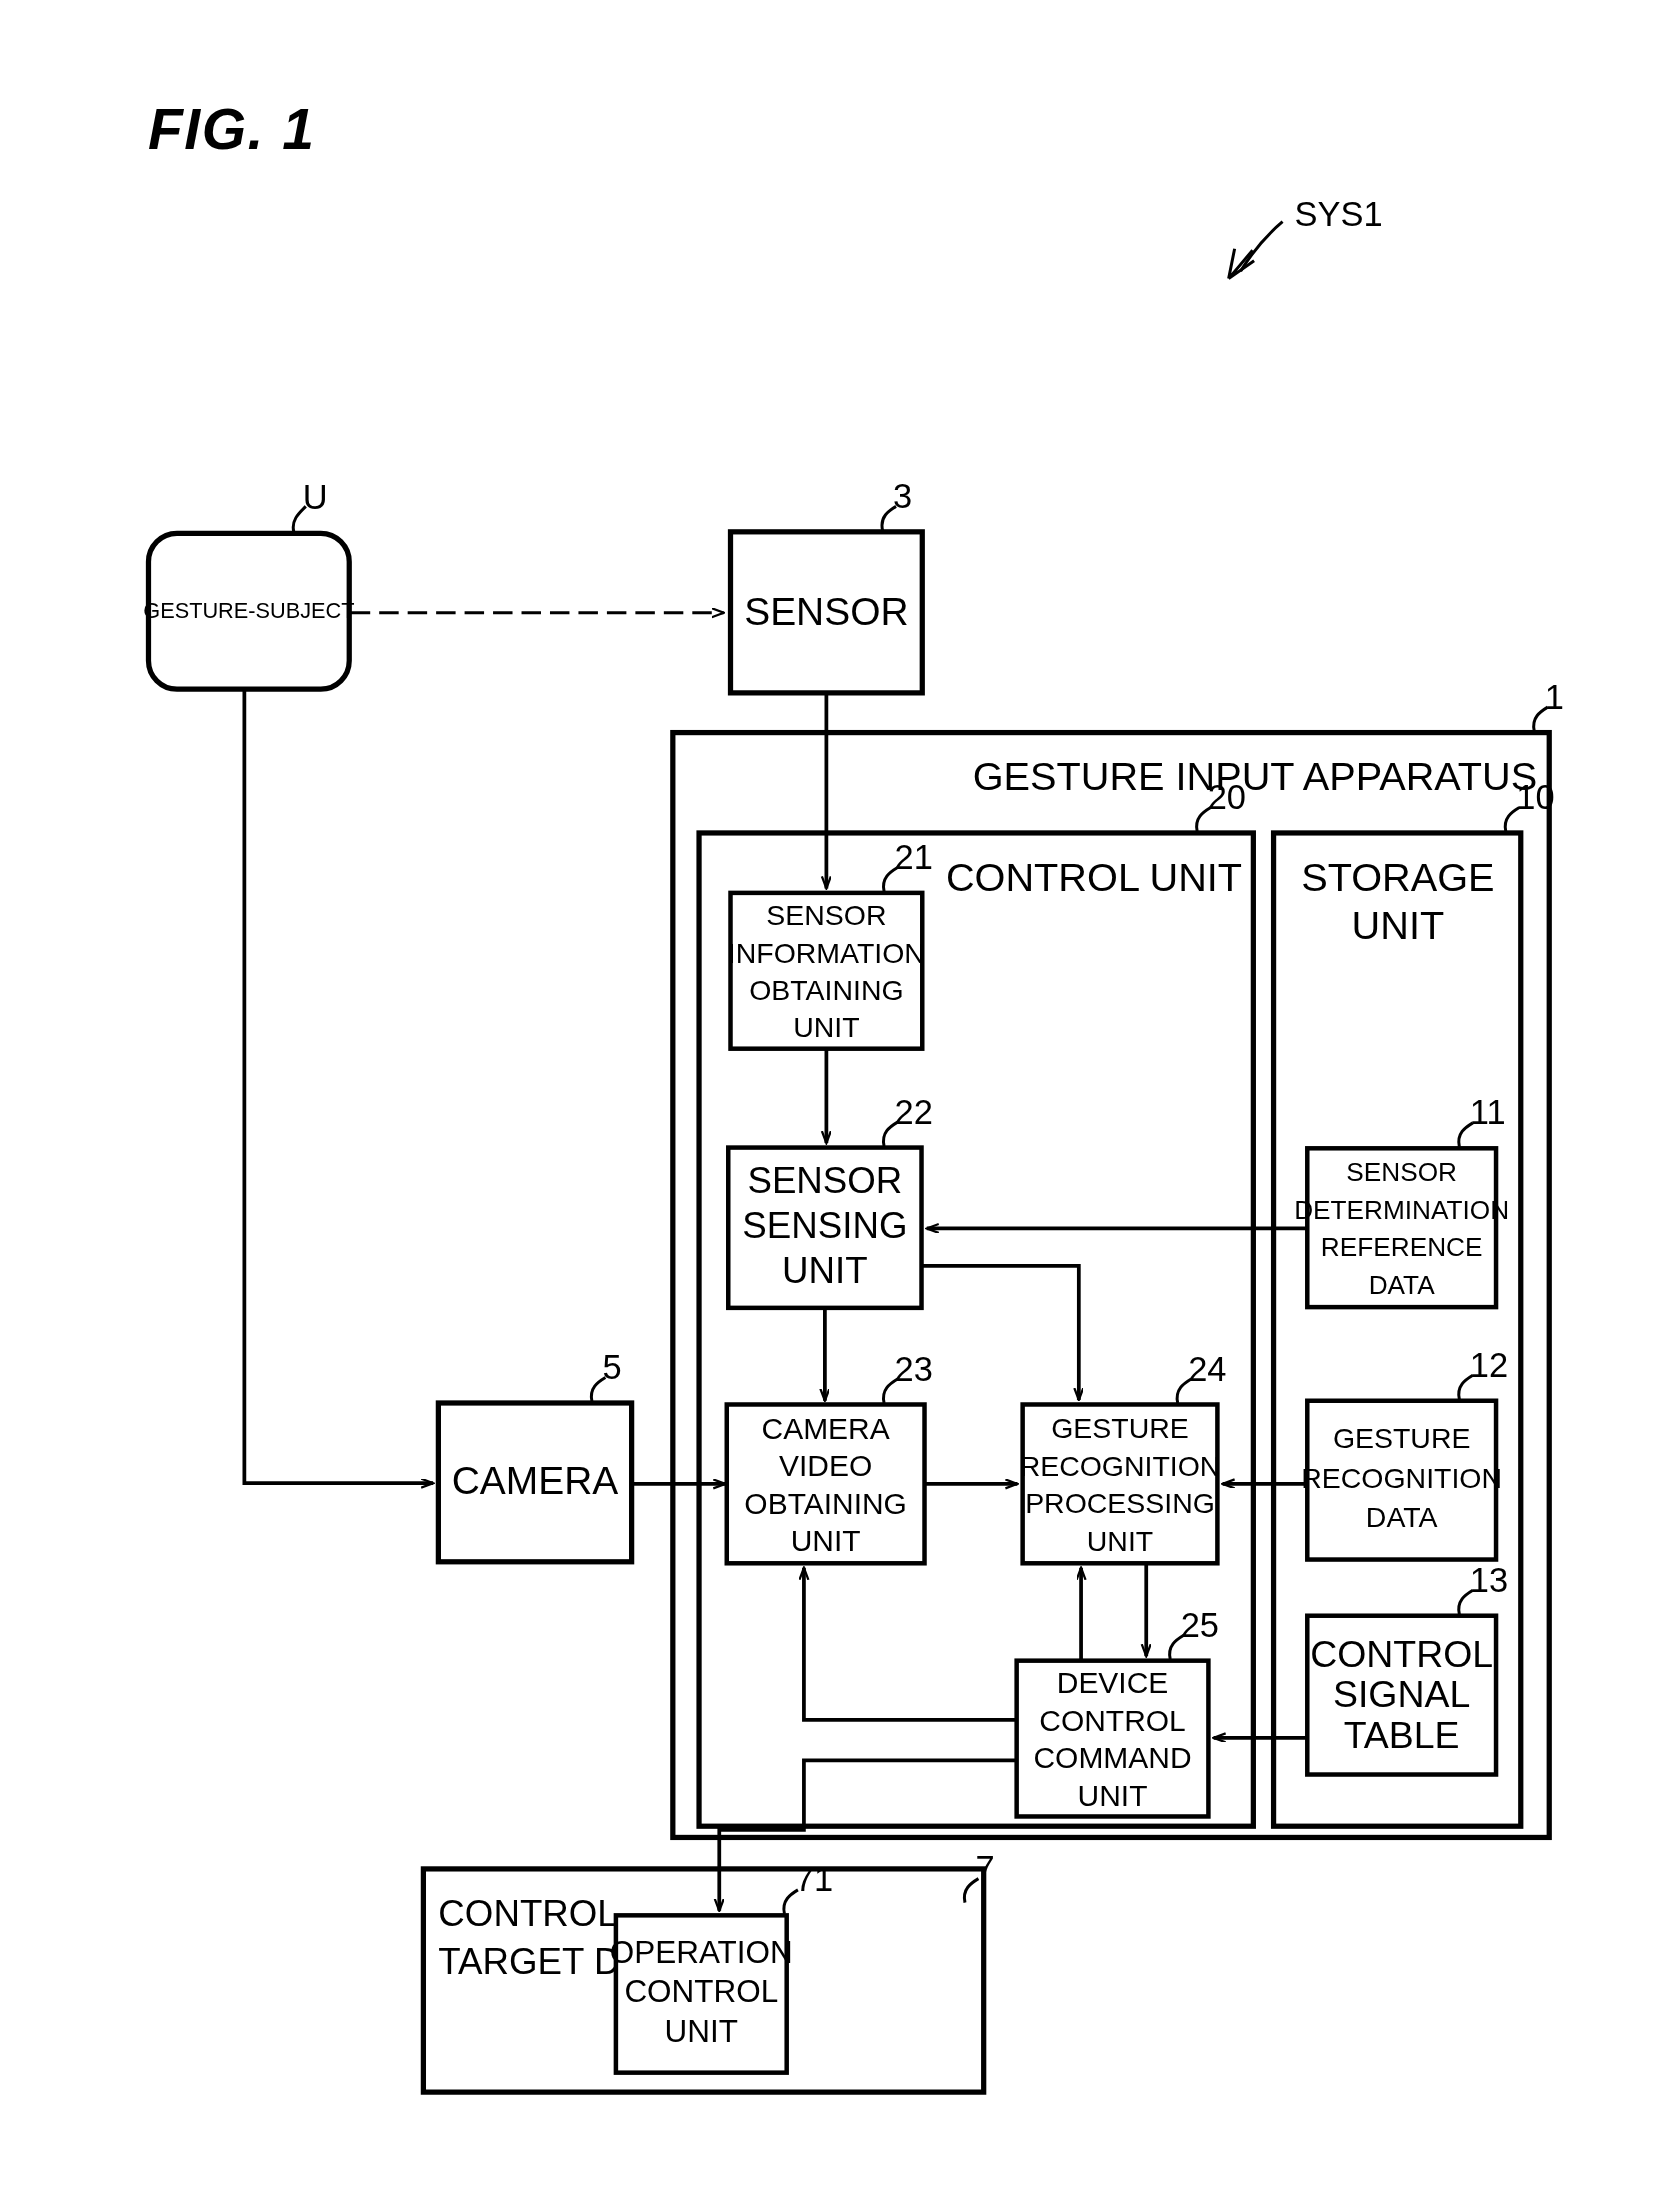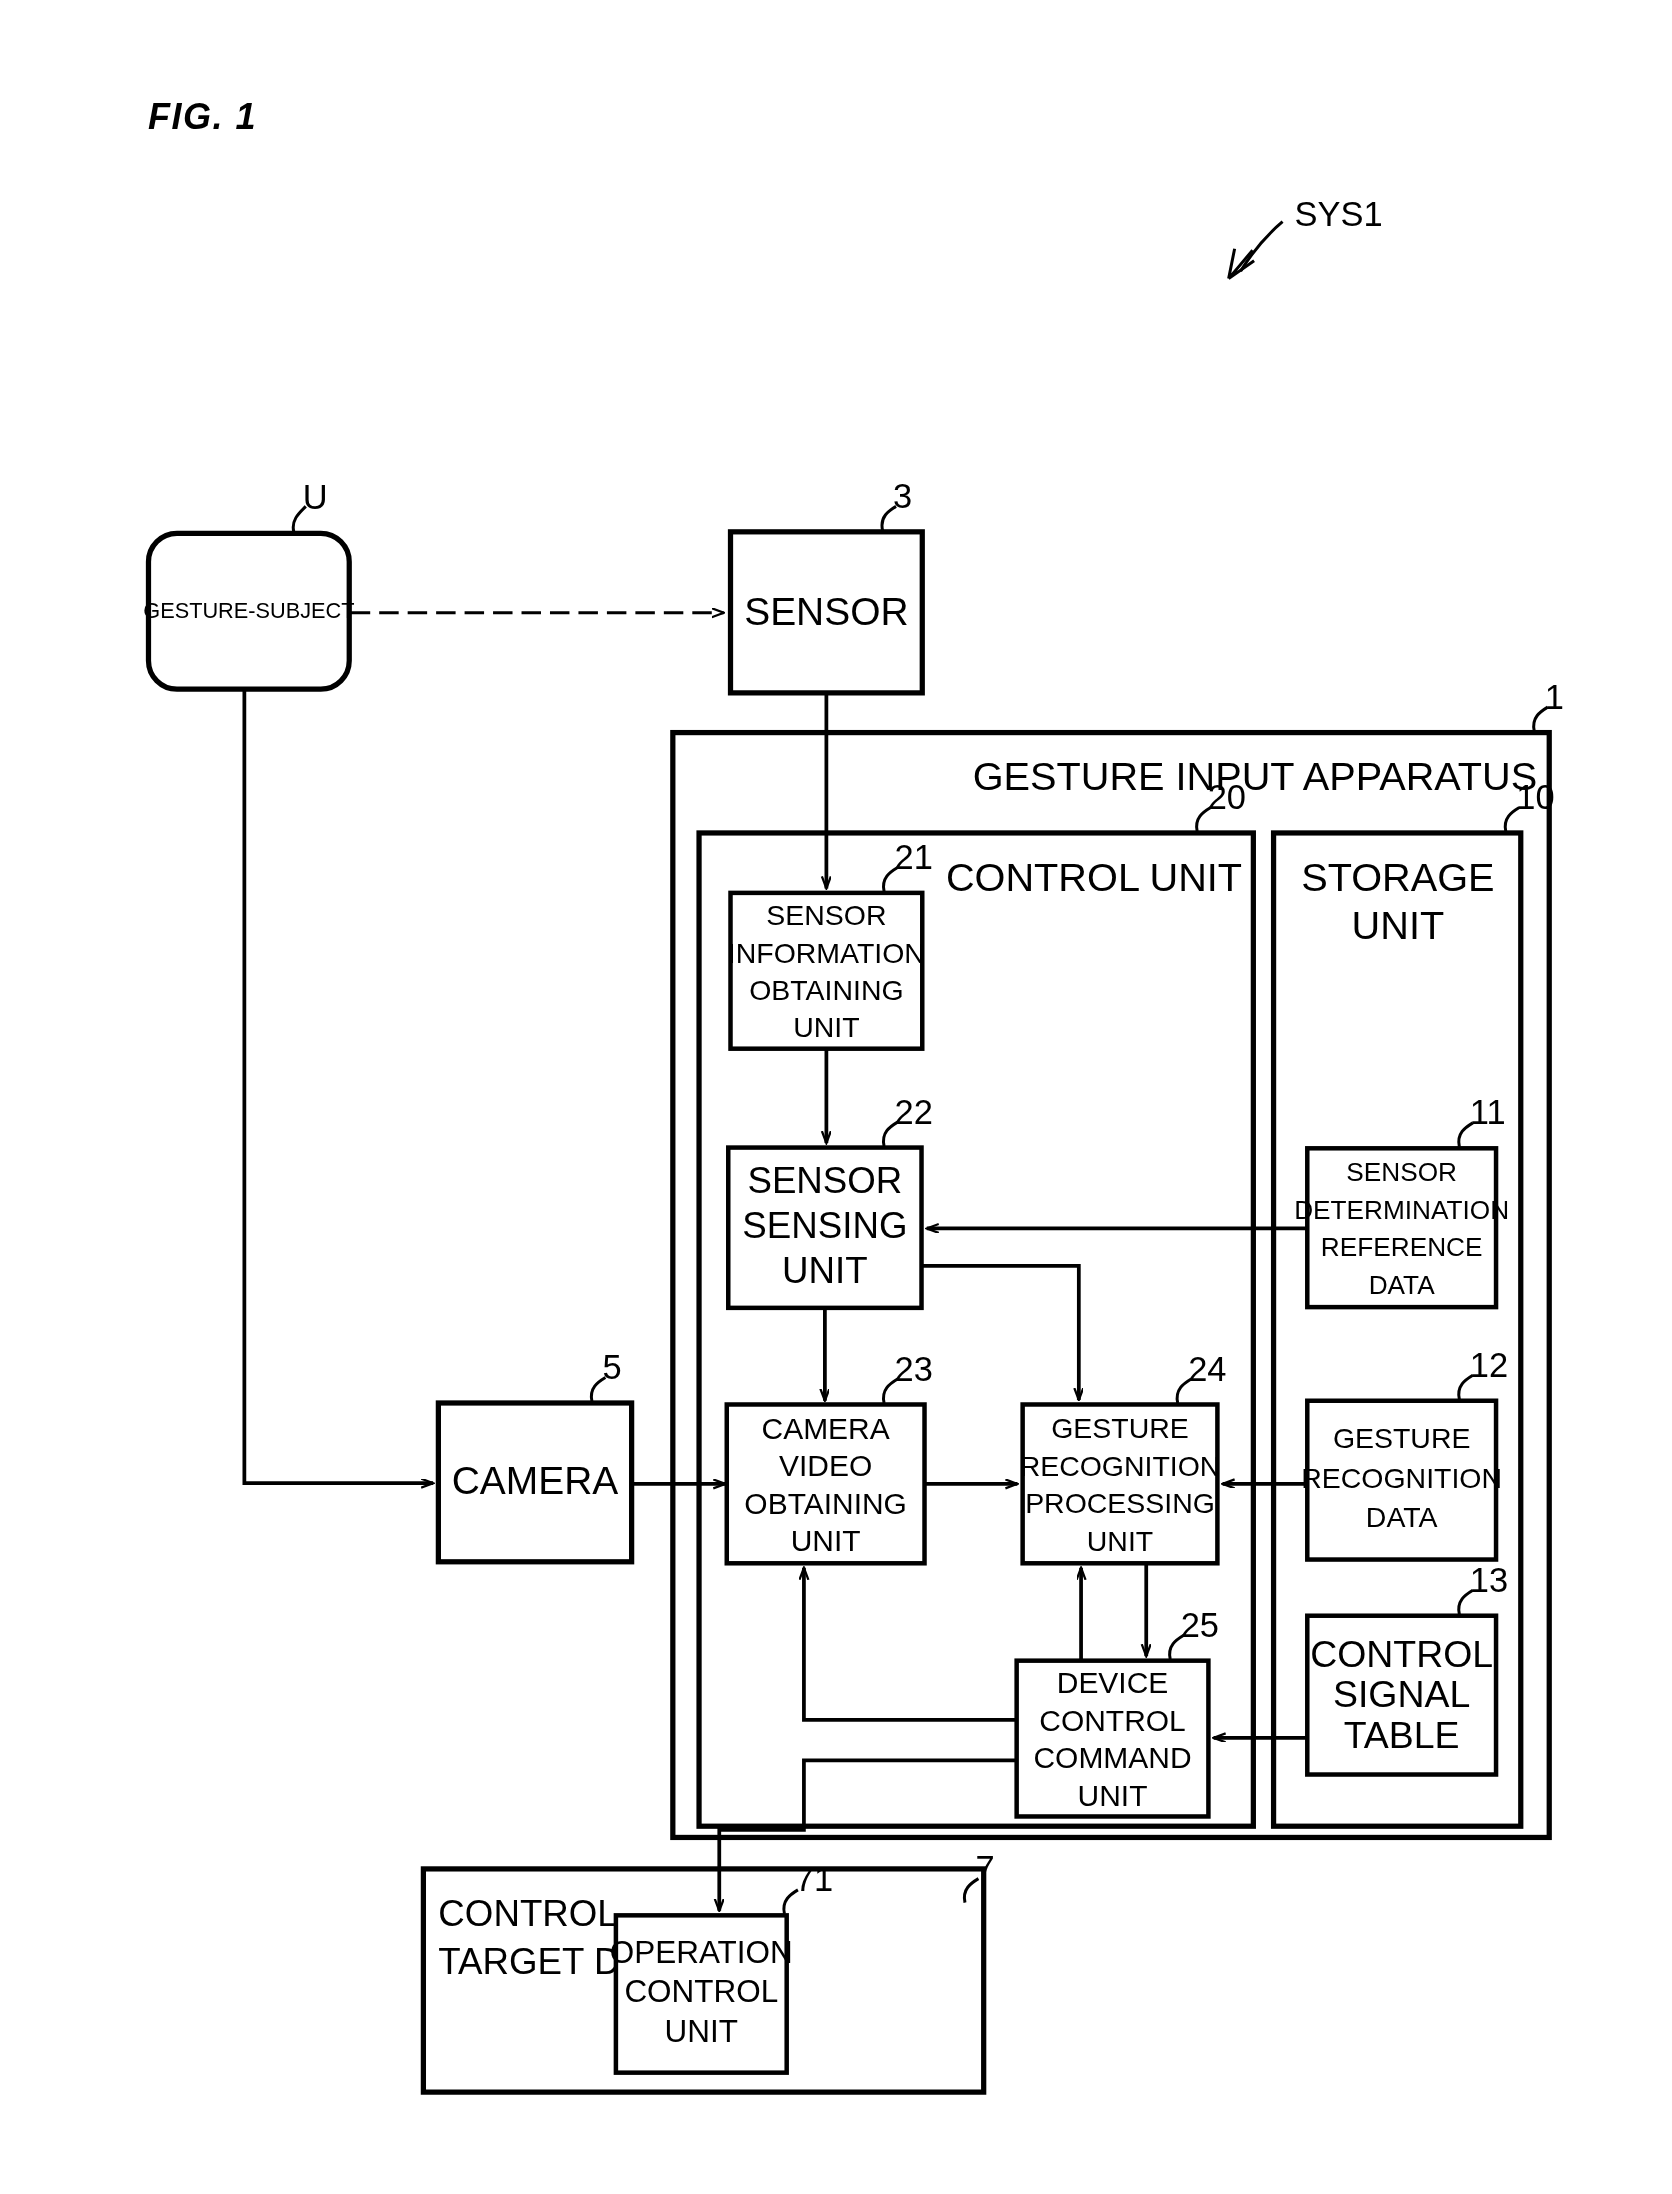--- a/index.html
+++ b/index.html
@@ -1,18 +1,18 @@
 <!DOCTYPE html>
 <html style="font-size:12px"><head>
 <meta charset="utf-8">
 <style>
   html,body{margin:0;padding:0;background:#fff;}
   body{width:1673px;height:2194px;position:relative;font-family:"Liberation Sans",sans-serif;}
   #fig{position:absolute;left:0;top:0;width:1673px;height:2194px;}
-  .fig-title{position:absolute;left:148px;top:96px;font-size:36px;font-style:italic;font-weight:700;letter-spacing:1.5px;color:#000;white-space:nowrap;}
+  .fig-title{position:absolute;left:148px;top:96px;font-size:57px;font-style:italic;font-weight:700;letter-spacing:1.5px;color:#000;white-space:nowrap;}
   svg{position:absolute;left:0;top:0;}
   text{font-family:"Liberation Sans",sans-serif;fill:#000;}
   .boxtxt{text-anchor:middle;dominant-baseline:middle;}
   .refnum{font-size:46px;}
 </style>
 </head>
 <body>
 
 <div id="fig">
 

